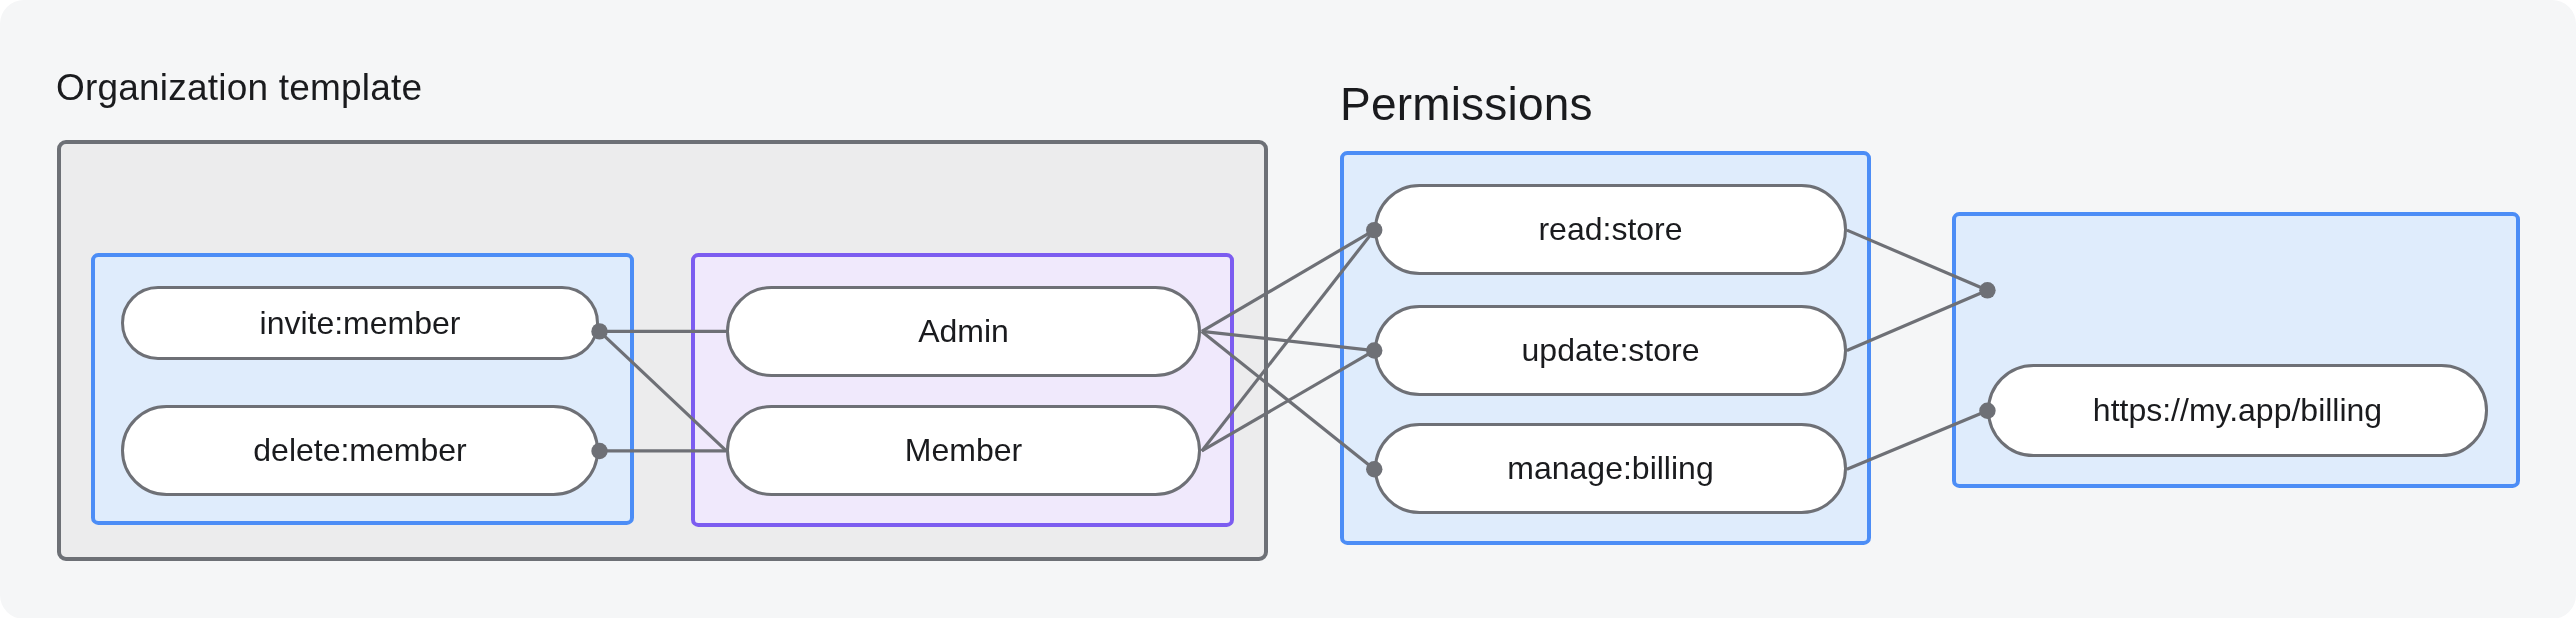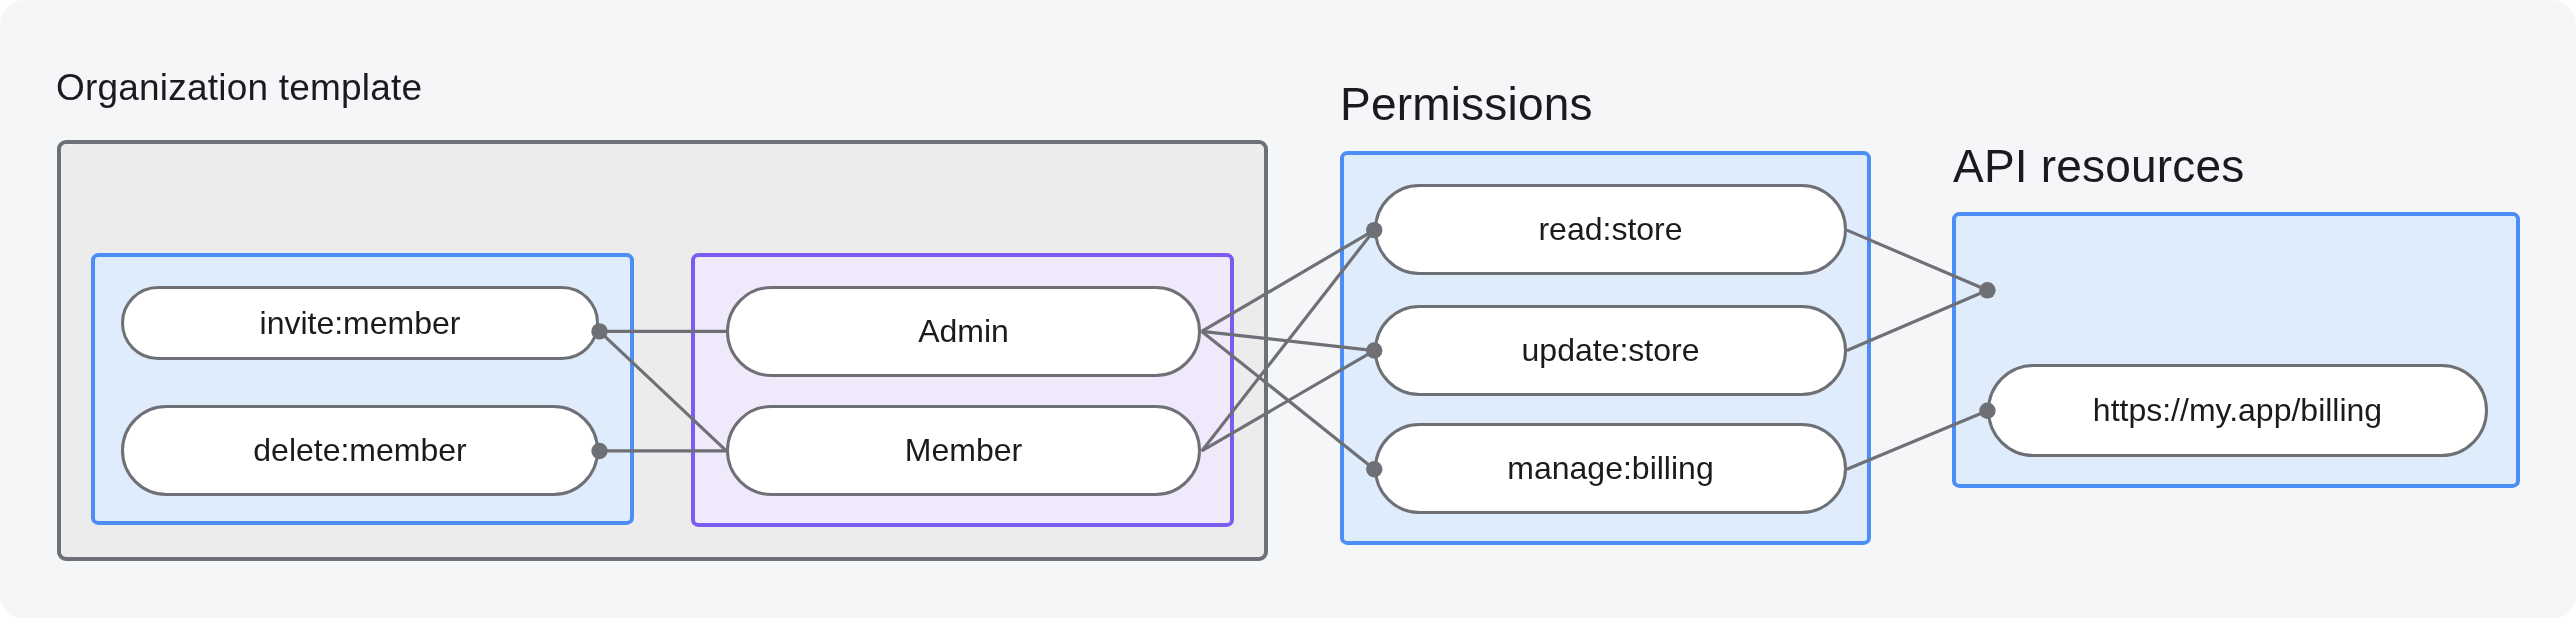--- a/index.html
+++ b/index.html
@@ -56,21 +56,20 @@
   <div class="sub-box purple" style="left:691px; top:253px; width:543px; height:274px;"></div>
   <div class="pill" style="left:726px; top:286px; width:475px; height:91px;">Admin</div>
   <div class="pill" style="left:726px; top:405px; width:475px; height:91px;">Member</div>
 
   <div class="group-label" style="left:1340px; top:77px;">Permissions</div>
   <div class="sub-box blue" style="left:1340px; top:151px; width:531px; height:394px;"></div>
   <div class="pill" style="left:1374px; top:184px; width:473px; height:91px;">read:store</div>
   <div class="pill" style="left:1374px; top:305px; width:473px; height:91px;">update:store</div>
   <div class="pill" style="left:1374px; top:423px; width:473px; height:91px;">manage:billing</div>
 
-  <div class="group-label" style="left:1953px; top:139px;">API resources</div>
   <div class="sub-box blue" style="left:1952px; top:212px; width:568px; height:276px;"></div>
   <div class="pill" style="left:1987px; top:364px; width:501px; height:93px;">https://my.app/billing</div>
 
   <svg class="edges" viewBox="0 0 2823 678">
     <line x1="657" y1="363" x2="796" y2="363"></line>
     <line x1="657" y1="363" x2="796" y2="494"></line>
     <line x1="657" y1="494" x2="796" y2="494"></line>
 
     <line x1="1317" y1="363" x2="1506" y2="252"></line>
     <line x1="1317" y1="363" x2="1506" y2="384"></line>

